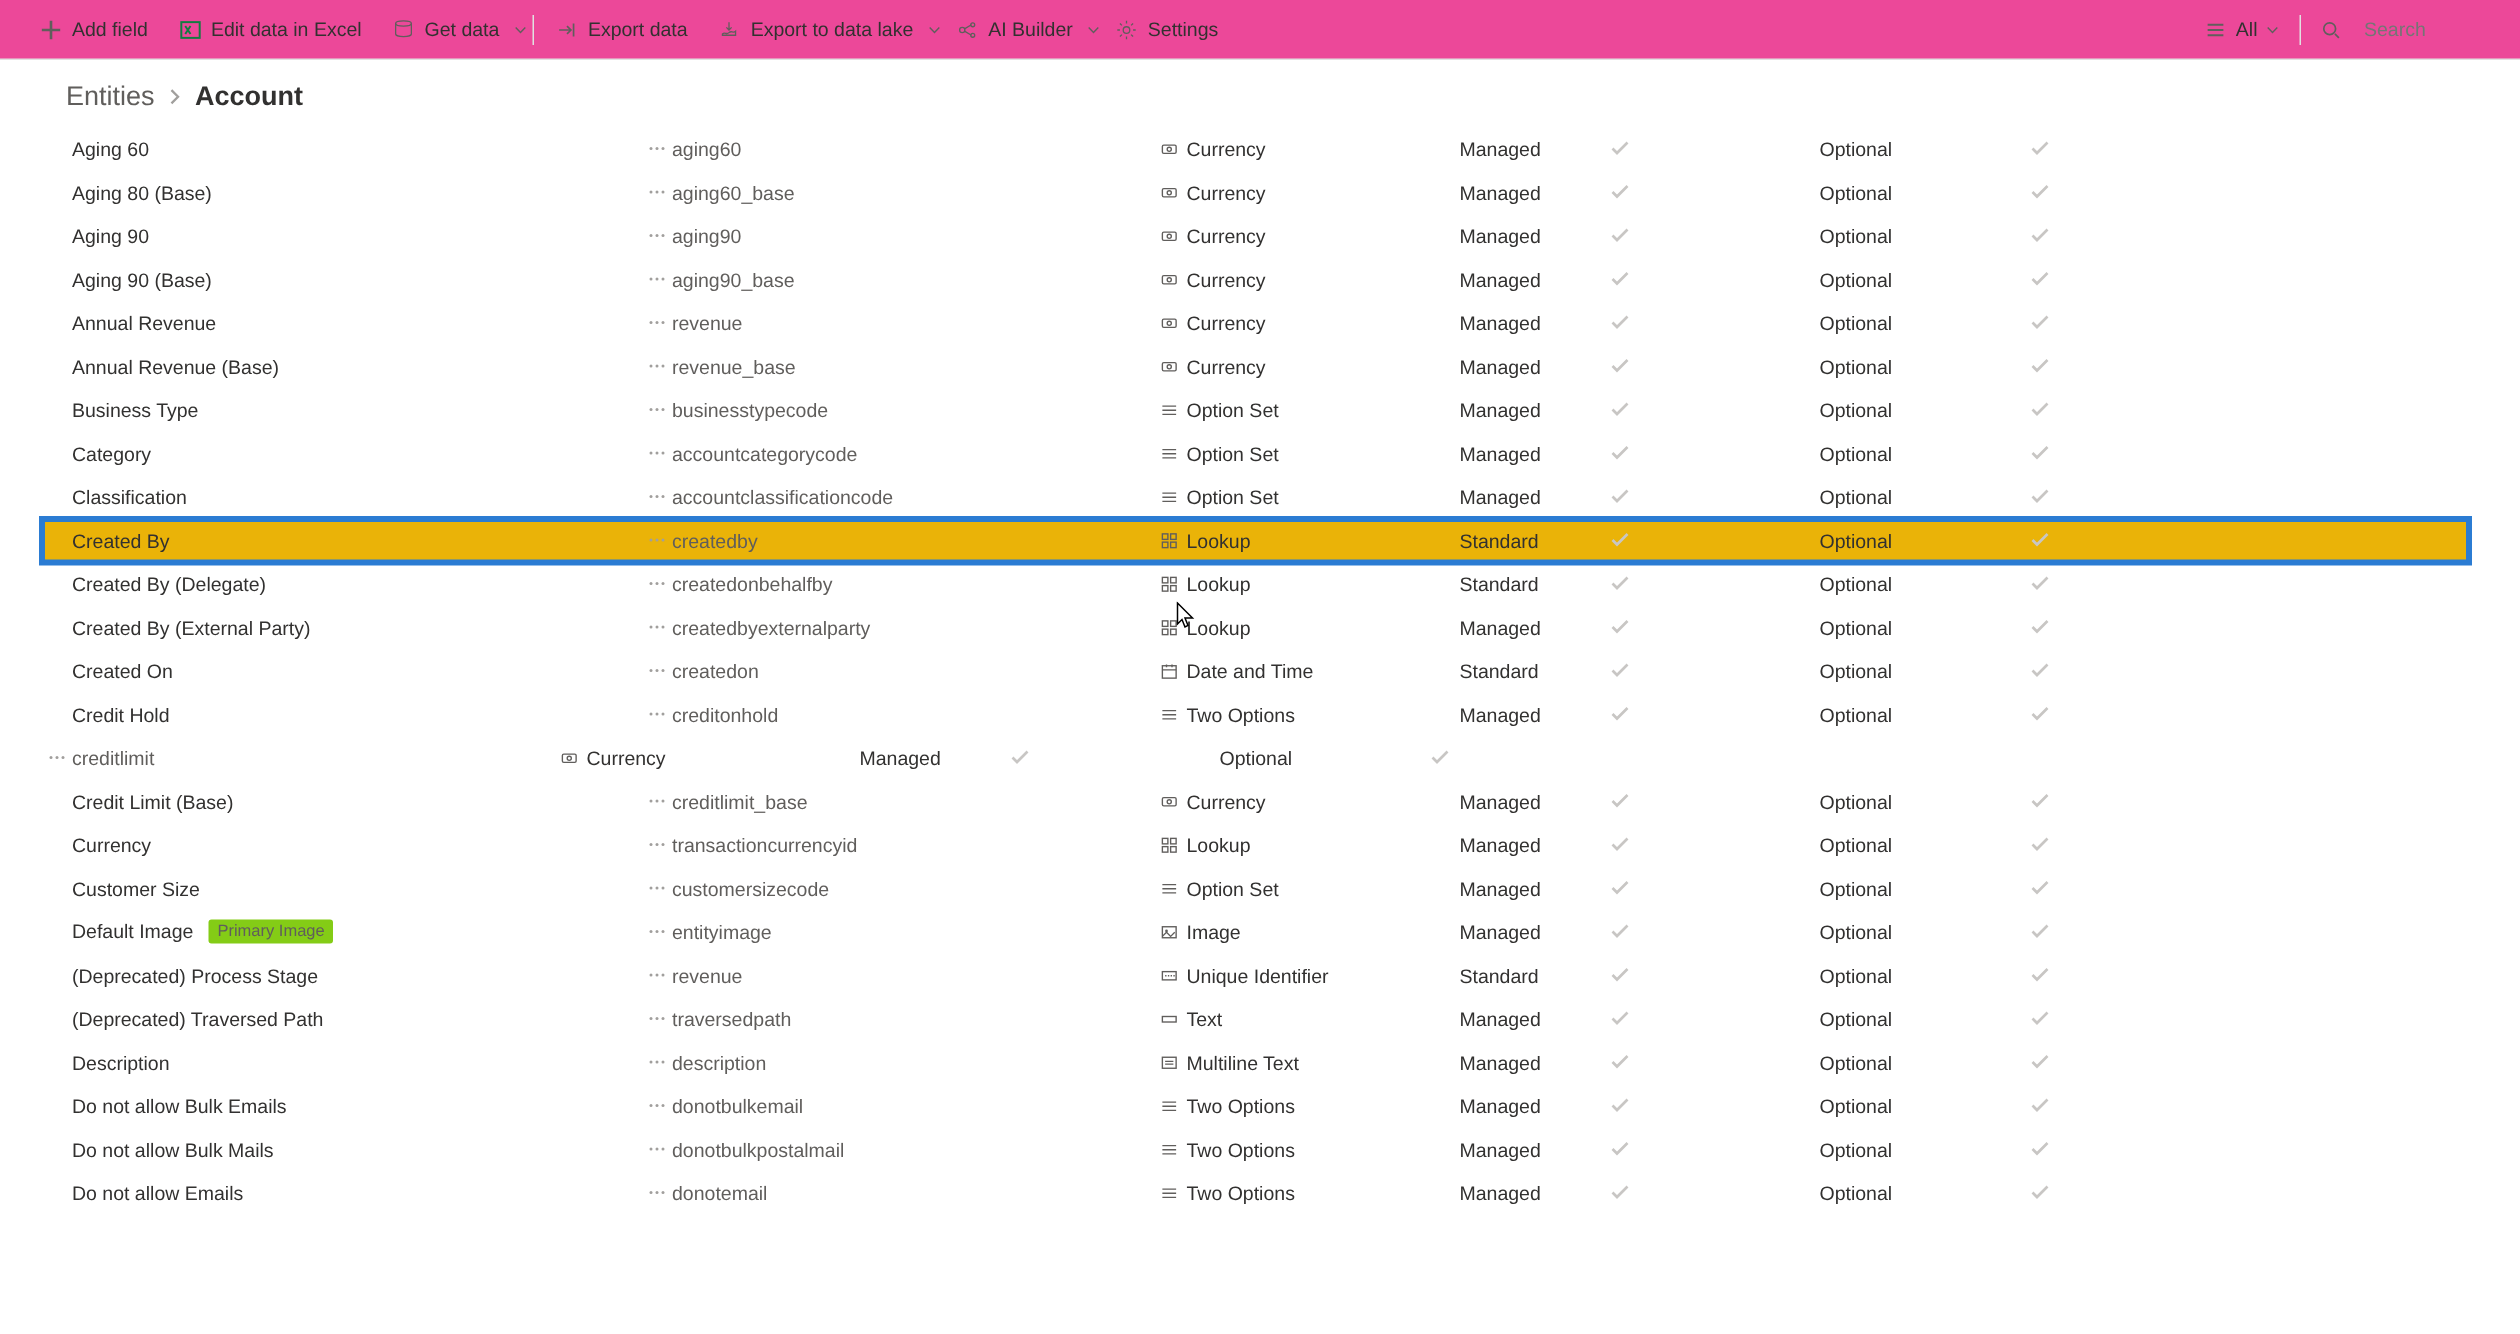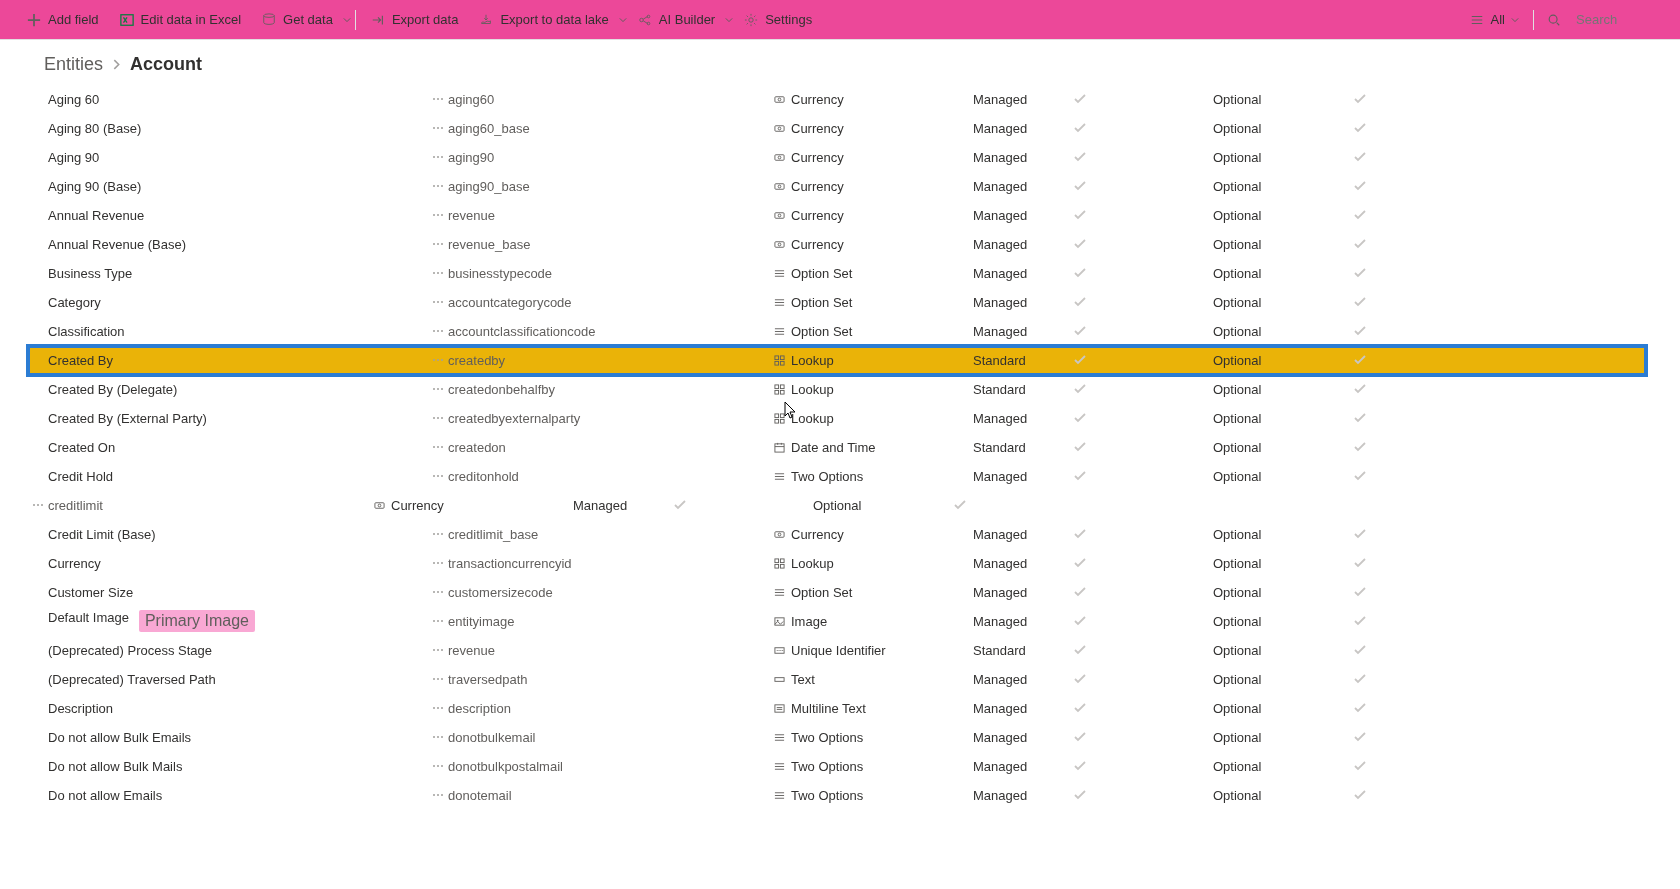--- a/index.html
+++ b/index.html
@@ -71,21 +71,21 @@
   .c-more { flex:0 0 20px; color:#a19f9d; display:flex; justify-content:center; }
   .c-name { flex:0 0 325px; color:#605e5c; }
   .c-type { flex:0 0 200px; display:flex; align-items:center; gap:6px; }
   .c-managed { flex:0 0 100px; }
   .c-check1 { flex:0 0 140px; display:flex; justify-content:flex-start; }
   .c-req { flex:0 0 140px; }
   .c-check2 { flex:0 0 60px; display:flex; justify-content:flex-start; }
   .type-icon { width:12px;height:12px; display:inline-flex;align-items:center;justify-content:center; }
   .check { color:#a19f9d; }
   .badge {
-    font-size:16px; color:#605e5c; background:#f9a8d4;
+    font-size:11px; color:#605e5c; background:#84cc16;
     padding:2px 6px; border-radius:2px; margin-left:4px;
   }
   .icon { width:16px;height:16px; display:inline-flex; align-items:center; justify-content:center; color:#605e5c;}
   .cursor-img { position:absolute; left:784px; top:316px; pointer-events:none; }
 </style>
 </head>
 <body>
 
 <div class="toolbar">
   <div class="tbtn">

